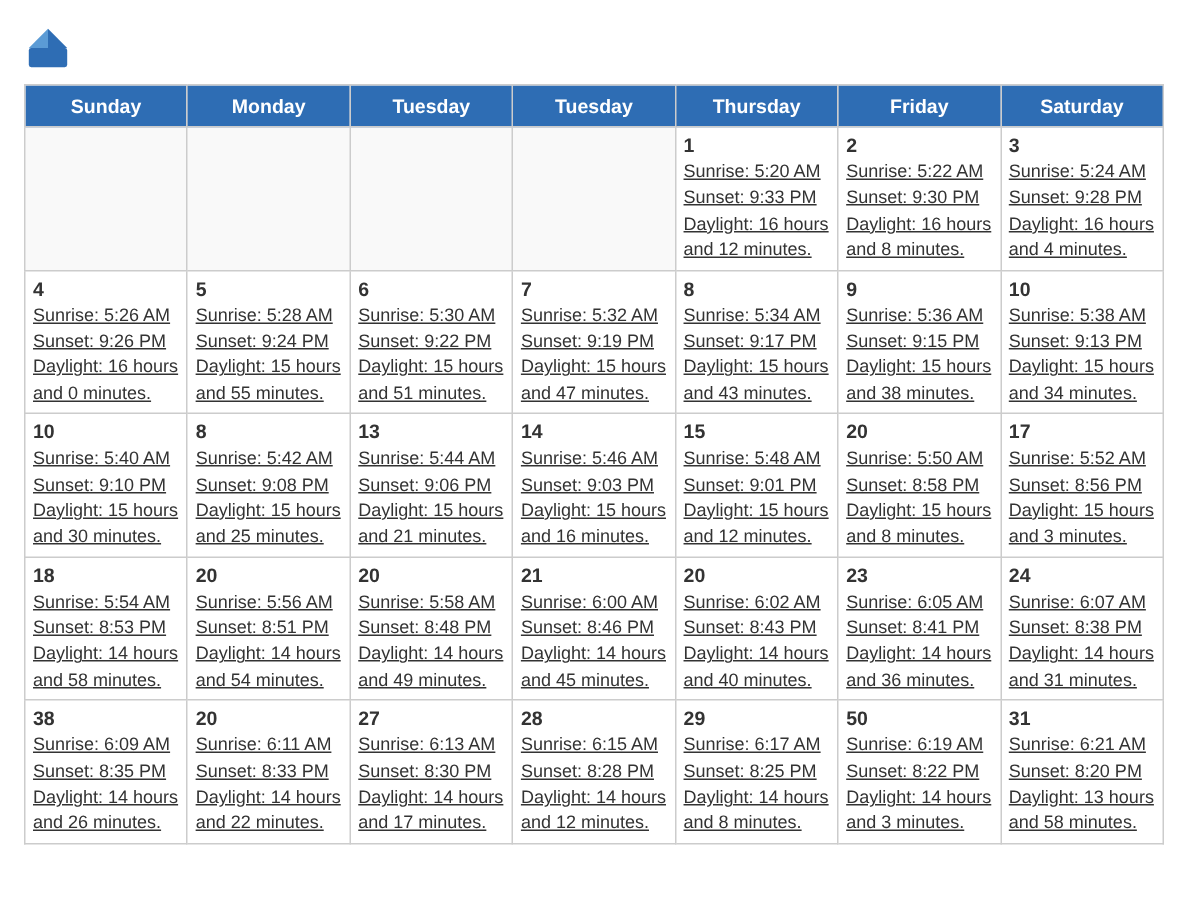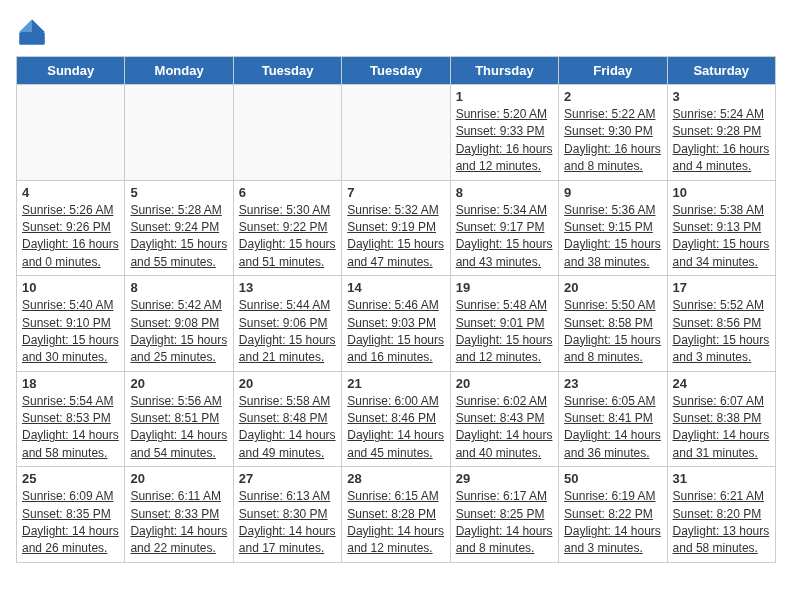--- a/index.html
+++ b/index.html
@@ -183,21 +183,21 @@
         </td>
         <td>
           <span class="day-num">13</span>
           <div class="day-info">Sunrise: 5:44 AM<br>Sunset: 9:06 PM<br>Daylight: 15 hours<br>and 21 minutes.</div>
         </td>
         <td>
           <span class="day-num">14</span>
           <div class="day-info">Sunrise: 5:46 AM<br>Sunset: 9:03 PM<br>Daylight: 15 hours<br>and 16 minutes.</div>
         </td>
         <td>
-          <span class="day-num">19</span>
+          <span class="day-num">15</span>
           <div class="day-info">Sunrise: 5:48 AM<br>Sunset: 9:01 PM<br>Daylight: 15 hours<br>and 12 minutes.</div>
         </td>
         <td>
           <span class="day-num">20</span>
           <div class="day-info">Sunrise: 5:50 AM<br>Sunset: 8:58 PM<br>Daylight: 15 hours<br>and 8 minutes.</div>
         </td>
         <td>
           <span class="day-num">17</span>
           <div class="day-info">Sunrise: 5:52 AM<br>Sunset: 8:56 PM<br>Daylight: 15 hours<br>and 3 minutes.</div>
         </td>
@@ -227,21 +227,21 @@
           <span class="day-num">23</span>
           <div class="day-info">Sunrise: 6:05 AM<br>Sunset: 8:41 PM<br>Daylight: 14 hours<br>and 36 minutes.</div>
         </td>
         <td>
           <span class="day-num">24</span>
           <div class="day-info">Sunrise: 6:07 AM<br>Sunset: 8:38 PM<br>Daylight: 14 hours<br>and 31 minutes.</div>
         </td>
       </tr>
       <tr>
         <td>
-          <span class="day-num">25</span>
+          <span class="day-num">38</span>
           <div class="day-info">Sunrise: 6:09 AM<br>Sunset: 8:35 PM<br>Daylight: 14 hours<br>and 26 minutes.</div>
         </td>
         <td>
           <span class="day-num">20</span>
           <div class="day-info">Sunrise: 6:11 AM<br>Sunset: 8:33 PM<br>Daylight: 14 hours<br>and 22 minutes.</div>
         </td>
         <td>
           <span class="day-num">27</span>
           <div class="day-info">Sunrise: 6:13 AM<br>Sunset: 8:30 PM<br>Daylight: 14 hours<br>and 17 minutes.</div>
         </td>

